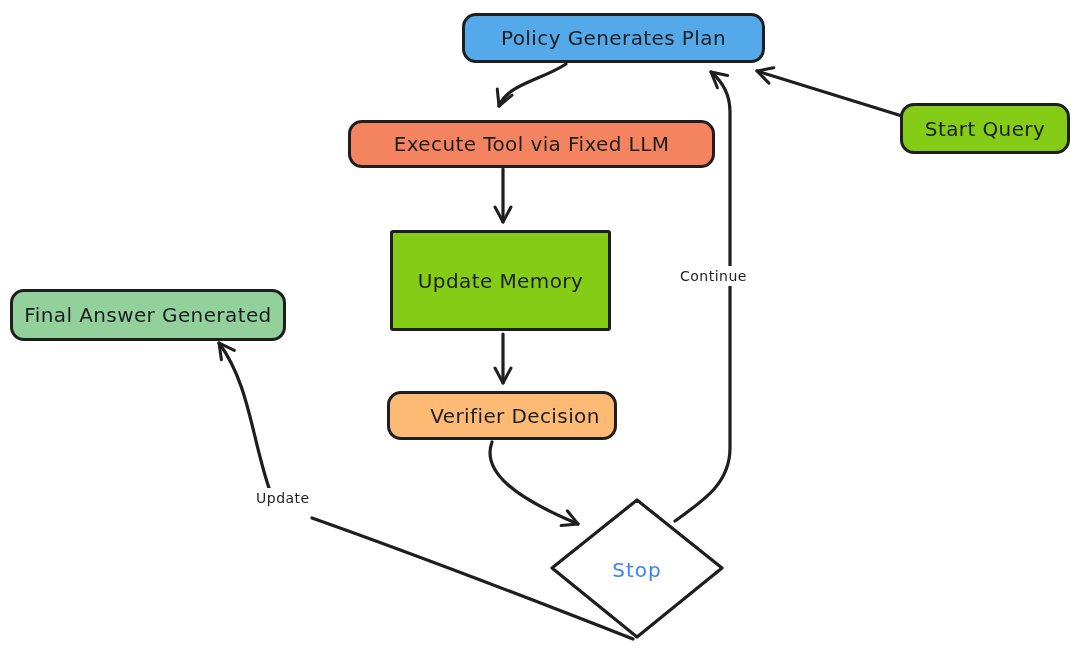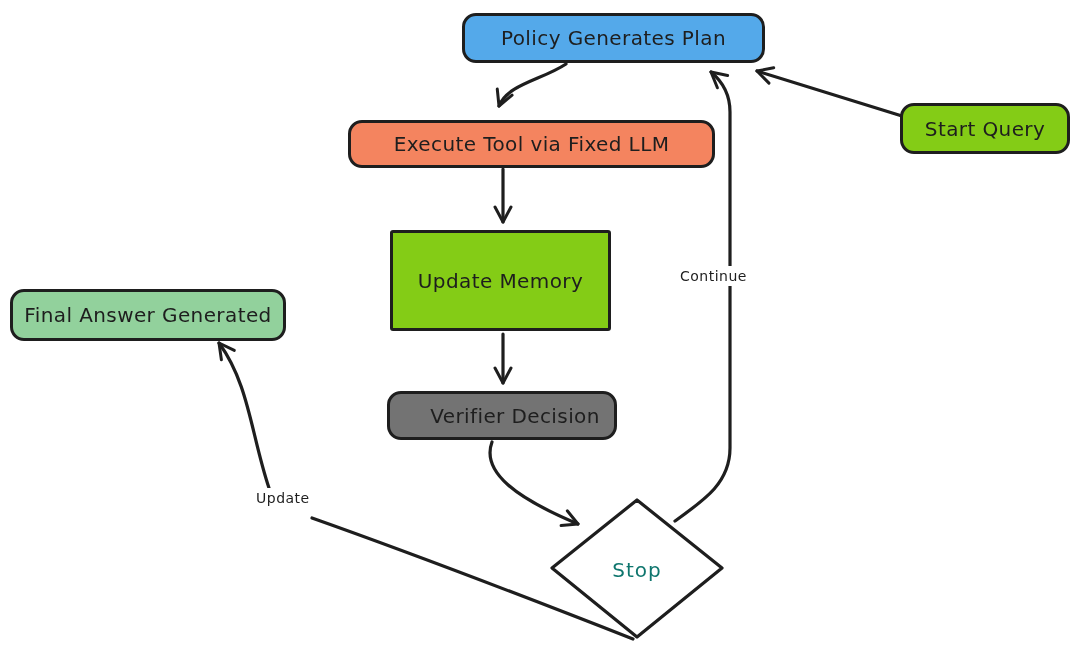--- a/index.html
+++ b/index.html
@@ -32,21 +32,21 @@
   .node-policy   { left: 462px; top: 13px;  width: 303px; height: 50px; }
   .node-start    { left: 900px; top: 103px; width: 170px; height: 51px; }
   .node-execute  { left: 320px; top: 120px; width: 367px; height: 48px; margin-left: 28px; }
   .node-update   { left: 390px; top: 230px; width: 221px; height: 101px; border-radius: 3px; }
   .node-verifier { left: 387px; top: 391px; width: 230px; height: 49px; }
   .node-final    { left: 10px;  top: 277px; width: 276px; height: 52px; margin-top: 12px; }
   .node-stop-label {
     position: absolute;
     left: 587px; top: 555px; width: 100px; height: 30px;
     display: flex; align-items: center; justify-content: center;
-    color: #0f766e; font-size: 20px; letter-spacing: 1px;
+    color: #3b82f6; font-size: 20px; letter-spacing: 1px;
   }
   .edge-label {
     position: absolute;
     background: #ffffff;
     color: #1e1e1e;
     font-size: 14px;
     letter-spacing: 0.5px;
     padding: 2px 8px;
   }
   .label-continue { left: 672px; top: 266px; }
@@ -79,21 +79,21 @@
   </svg>
 
   <div class="node node-policy" style="background-color: rgb(84, 169, 234);">Policy Generates Plan</div>
 
   <div class="node node-start" style="background-color: #84cc16;">Start Query</div>
 
   <div class="node node-execute" style="background-color: rgb(244, 132, 95);">Execute Tool via Fixed LLM</div>
 
   <div class="node node-update" style="background-color: #84cc16;">Update Memory</div>
 
-  <div class="node node-verifier" style="background-color: #737373; padding-left: 26px;">Verifier Decision</div>
+  <div class="node node-verifier" style="background-color: #fdba74; padding-left: 26px;">Verifier Decision</div>
 
   <div class="node node-final" style="background-color: rgb(146, 209, 156);">Final Answer Generated</div>
 
   <div class="node-stop-label">Stop</div>
 
   <div class="edge-label label-continue">Continue</div>
 
   <div class="edge-label label-finish">Update</div>
 
 </div>

